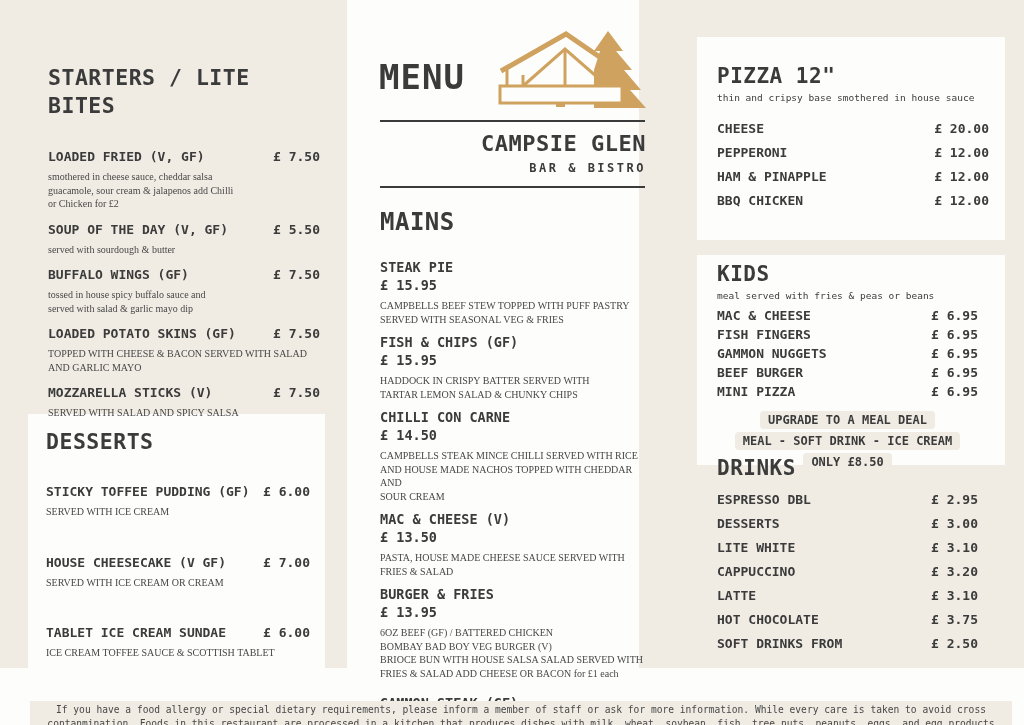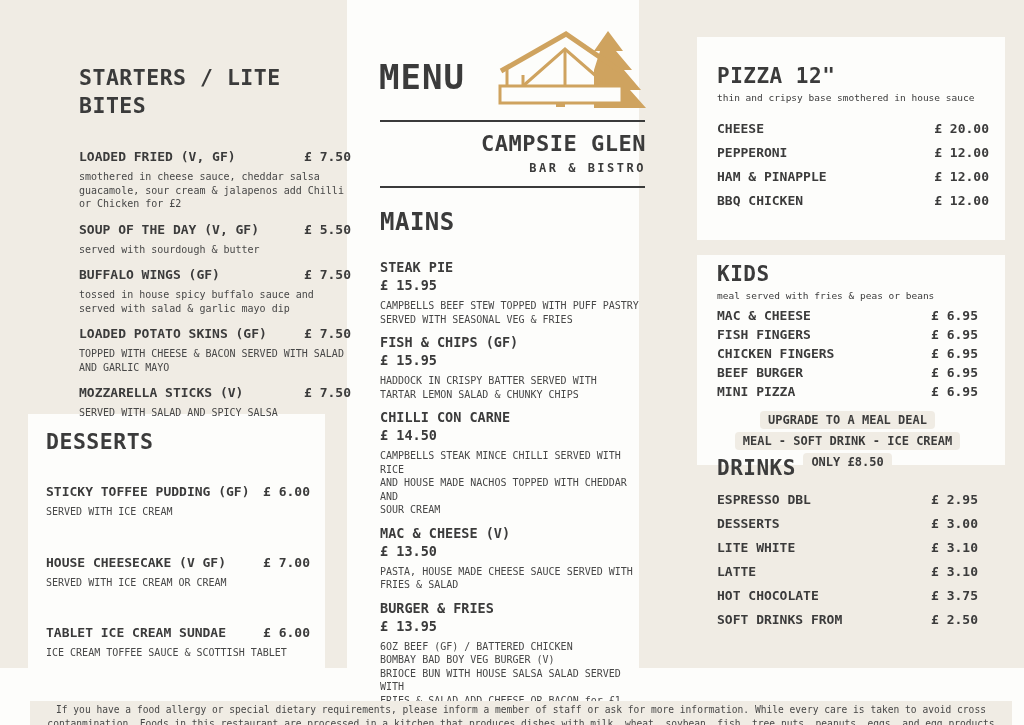--- a/index.html
+++ b/index.html
@@ -5,21 +5,21 @@
   html,body{margin:0;padding:0;}
   body{
     width:1024px;height:725px;position:relative;overflow:hidden;
     background:#f0ece4;color:#3b3b3b;
     font-family:"DejaVu Sans Mono","Liberation Mono",monospace;
   }
   .panel{position:absolute;background:#fdfdfb;}
   .section{position:absolute;}
   .sec-title{font-weight:bold;font-size:21.5px;line-height:28px;letter-spacing:.5px;}
   .row{display:flex;justify-content:space-between;align-items:baseline;font-weight:bold;font-size:13px;line-height:17px;white-space:nowrap;}
-  .desc{font-size:10px;line-height:13.5px;margin-top:5px;white-space:pre-line;color:#474747;}
+  .desc{font-size:10px;line-height:13.5px;margin-top:5px;white-space:pre-line;color:#474747;font-family:Liberation Serif, serif;}
   .subtitle{font-size:9.5px;line-height:13px;margin-top:2px;white-space:nowrap;}
   
   #sec-starters .item{margin-bottom:10px;}
   #sec-starters .sec-title{margin-bottom:28px;}
   #sec-desserts .sec-title{margin-bottom:27px;}
   #sec-desserts .item{margin-bottom:35px;}
   
   #menu-word{position:absolute;left:379px;top:58px;font-size:34px;font-weight:bold;letter-spacing:1px;line-height:38px;}
   .hline{position:absolute;left:380px;width:265px;height:2px;background:#3b3b3b;}
   #brand{position:absolute;left:380px;top:127px;width:266px;text-align:right;}
@@ -51,21 +51,21 @@
 </style>
 </head>
 <body>
 
 <div class="panel" style="left:347px;top:0;width:292px;height:668px;"></div>
 <div class="panel" style="left:28px;top:414px;width:297px;height:254px;"></div>
 <div class="panel" style="left:697px;top:37px;width:308px;height:203px;"></div>
 <div class="panel" style="left:697px;top:255px;width:308px;height:210px;"></div>
 <div id="footer-strip"></div>
 
-<div class="section" id="sec-starters" style="left:48px;top:64px;width:272px;margin-left:31px;">
+<div class="section" id="sec-starters" style="left:48px;top:64px;width:272px;">
   <div class="sec-title">STARTERS / LITE BITES</div>
   <div class="item">
     <div class="row">
         <span>LOADED FRIED (V, GF)</span>
         <span>£ 7.50</span>
       </div>
     <div class="desc">smothered in cheese sauce, cheddar salsa
 guacamole, sour cream &amp; jalapenos add Chilli
 or Chicken for £2</div>
   </div>
@@ -236,21 +236,21 @@
   <div class="rows">
     <div class="row">
         <span>MAC &amp; CHEESE</span>
         <span>£ 6.95</span>
       </div>
     <div class="row">
         <span>FISH FINGERS</span>
         <span>£ 6.95</span>
       </div>
     <div class="row">
-        <span>CHICKEN FINGERS</span>
+        <span>GAMMON NUGGETS</span>
         <span>£ 6.95</span>
       </div>
     <div class="row">
         <span>BEEF BURGER</span>
         <span>£ 6.95</span>
       </div>
     <div class="row">
         <span>MINI PIZZA</span>
         <span>£ 6.95</span>
       </div>
@@ -271,20 +271,24 @@
       </div>
     <div class="row">
         <span>DESSERTS</span>
         <span>£ 3.00</span>
       </div>
     <div class="row">
         <span>LITE WHITE</span>
         <span>£ 3.10</span>
       </div>
     <div class="row">
+        <span>CAPPUCCINO</span>
+        <span>£ 3.20</span>
+      </div>
+    <div class="row">
         <span>LATTE</span>
         <span>£ 3.10</span>
       </div>
     <div class="row">
         <span>HOT CHOCOLATE</span>
         <span>£ 3.75</span>
       </div>
     <div class="row">
         <span>SOFT DRINKS FROM</span>
         <span>£ 2.50</span>

